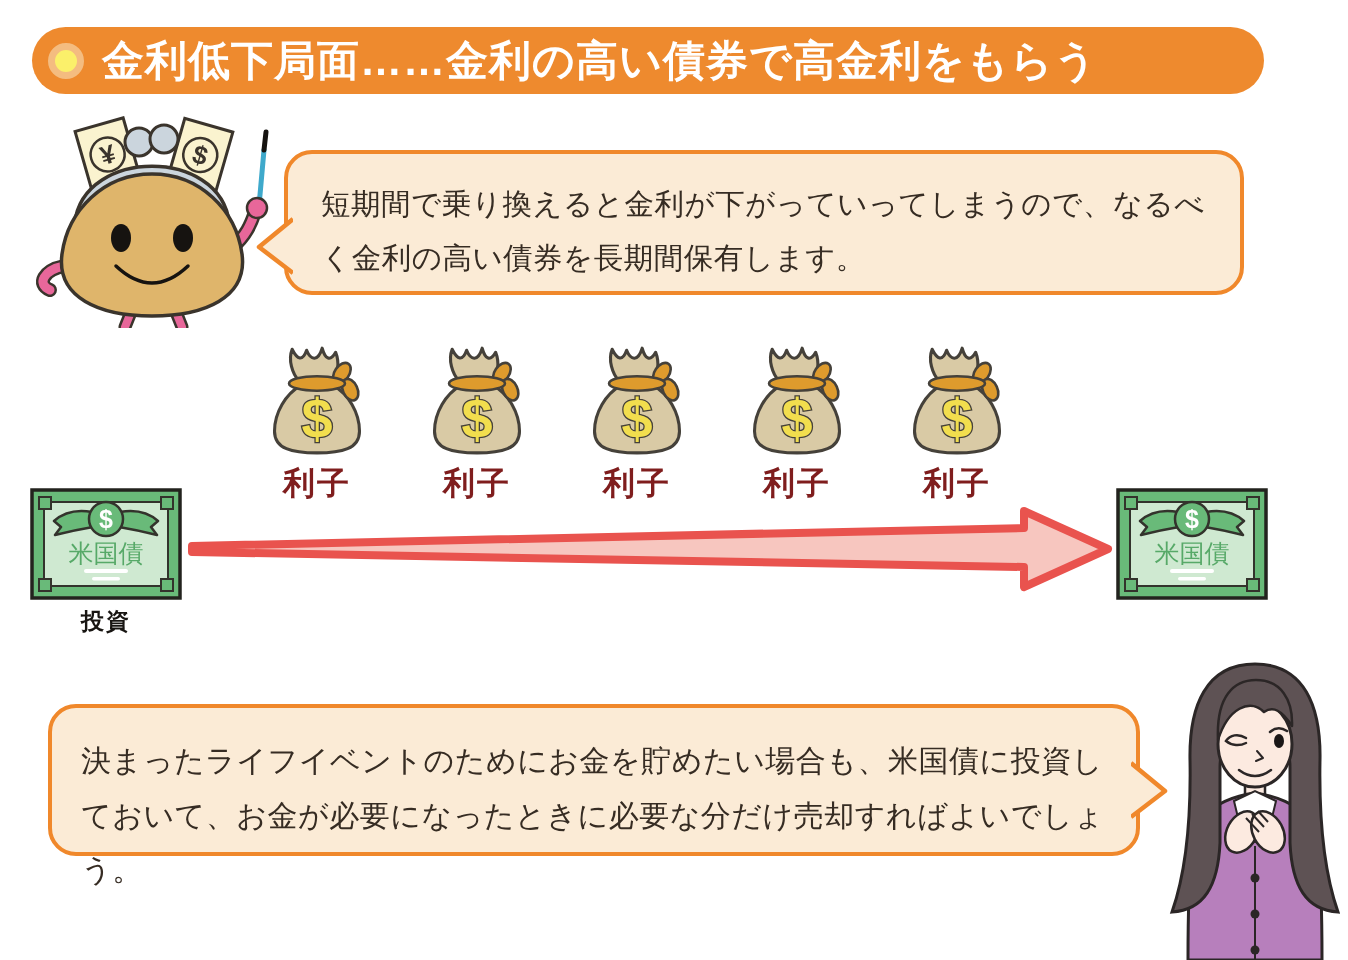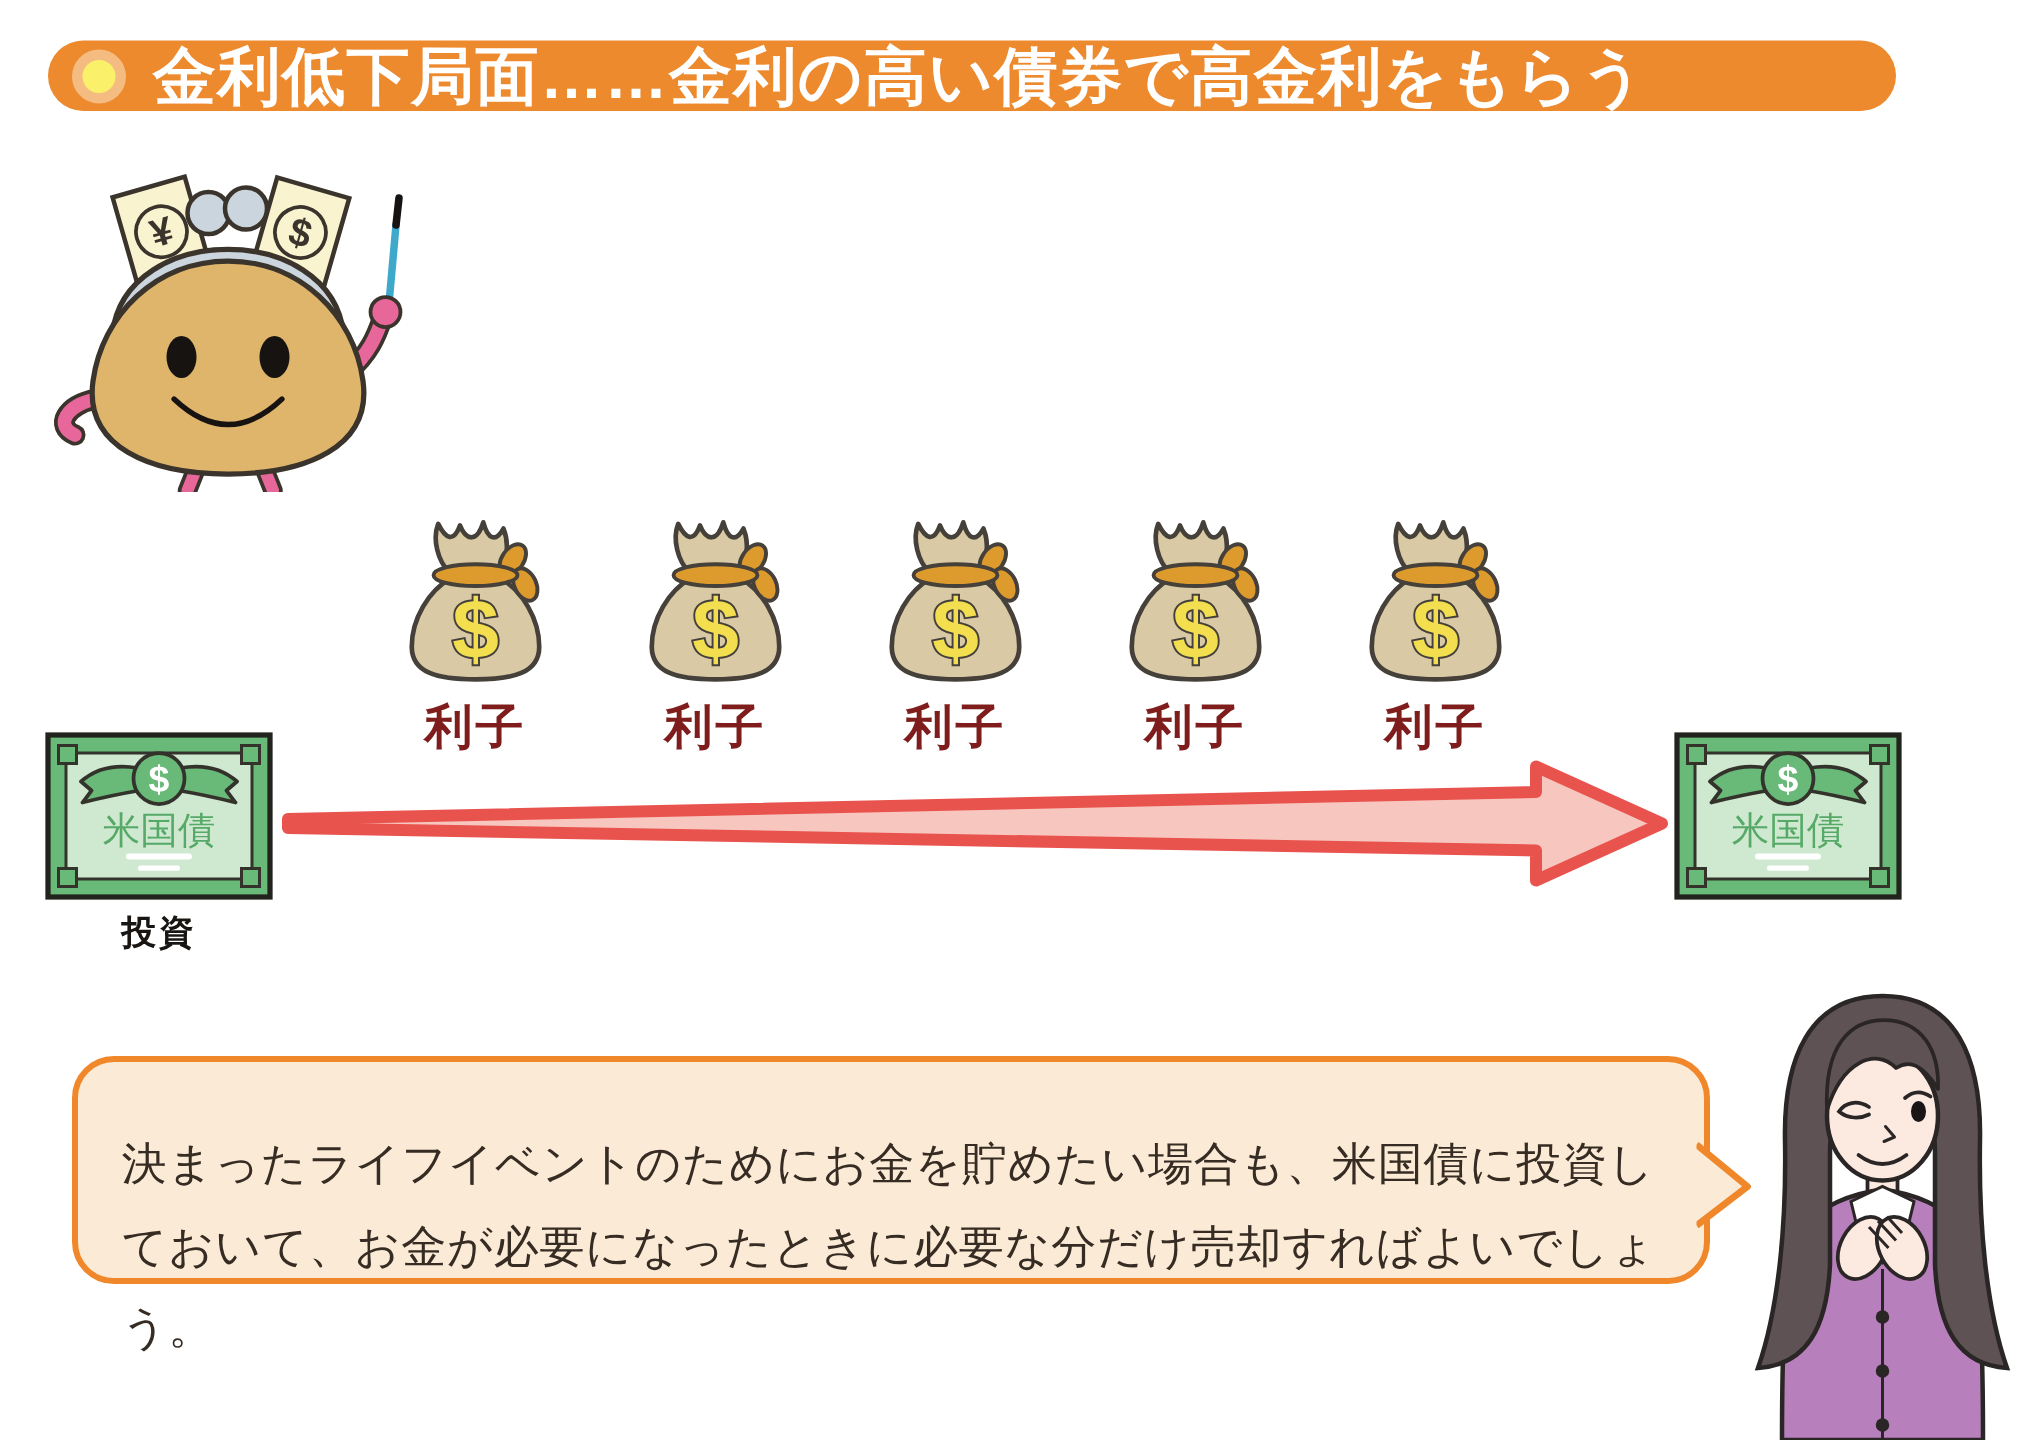--- a/index.html
+++ b/index.html
@@ -5,21 +5,21 @@
   * { margin:0; padding:0; box-sizing:border-box; }
   html,body { background:#ffffff; }
   body { font-family:"Liberation Sans", sans-serif; }
   .page {
     position:relative; width:1348px; height:960px;
     background:#ffffff; overflow:hidden;
   }
 
   
   .banner {
-    position:absolute; left:32px; top:27px; width:1232px; height:47px;
+    position:absolute; left:32px; top:27px; width:1232px; height:67px;
     background:#EE8A2E; border-radius:34px;
     display:flex; align-items:center;
   }
   .banner-dot {
     width:36px; height:36px; border-radius:50%;
     background:#FBF06A; border:7px solid #F4BC80;
     margin-left:16px; flex:0 0 auto;
   }
   .banner-title {
     color:#ffffff; font-size:42px; font-weight:800;
@@ -30,21 +30,21 @@
   .bubble {
     position:absolute; background:#FBEBD6;
     border:4.5px solid #F0882B; border-radius:28px;
   }
   .bubble p {
     color:#362C23; font-size:29.5px; line-height:1.82; letter-spacing:0.5px;
   }
   .bubble-top { left:284px; top:150px; width:960px; height:145px; }
   .bubble-top p { padding:23px 33px 0 33px; }
   .bubble-bottom { left:48px; top:704px; width:1092px; height:152px; }
-  .bubble-bottom p { padding:42px 29px 0 29px; font-size:30px; }
+  .bubble-bottom p { padding:26px 29px 0 29px; font-size:30px; }
   .bubble-tail { position:absolute; z-index:3; }
   .tail-left  { left:-32px; top:60px; }
   .tail-right { right:-32px; top:50px; }
 
   
   .mascot { position:absolute; left:28px; top:116px; width:248px; height:212px; }
   .woman  { position:absolute; left:1162px; top:660px; width:186px; height:300px; }
 
   
   .bag { position:absolute; top:342px; width:112px; text-align:center; }
@@ -107,20 +107,26 @@
       <ellipse cx="93" cy="122" rx="10" ry="14" fill="#161310"></ellipse>
       <ellipse cx="155" cy="122" rx="10" ry="14" fill="#161310"></ellipse>
       <path d="M88,150 Q124,184 160,150" fill="none" stroke="#161310" stroke-width="3.5" stroke-linecap="round"></path>
 
       <path d="M231,90 L236,34" stroke="#3FA9CB" stroke-width="5" stroke-linecap="round"></path>
       <path d="M236,34 L238,16" stroke="#161310" stroke-width="5" stroke-linecap="round"></path>
       <circle cx="229" cy="92" r="10" fill="#E8679A" stroke="#3A342C" stroke-width="2.5"></circle>
     </svg>
   </div>
 
+  <div class="bubble bubble-top">
+    <p>短期間で乗り換えると金利が下がっていってしまうので、なるべく金利の高い債券を長期間保有します。</p>
+    <svg class="bubble-tail tail-left" width="37" height="64" viewBox="0 0 37 64">
+      <path d="M37,5 L3,33 L37,59" fill="#FBEBD6" stroke="#F0882B" stroke-width="4.5" stroke-linejoin="round"></path>
+    </svg>
+  </div>
 
   <div class="bag bag-0">
     <svg width="104" height="114" viewBox="0 0 100 110">
       <path d="M33,38 C26,31 22,17 26,7 C31,17 36,19 40,8 C44,18 51,19 55,6 C58,17 63,19 68,10 C72,20 70,31 66,38 Z" fill="#D9CAA5" stroke="#45413A" stroke-width="3" stroke-linejoin="round"></path>
       <path d="M34,42 C20,50 9,68 9,86 C9,103 26,107 50,107 C74,107 91,103 91,86 C91,68 80,50 66,42 Z" fill="#D9CAA5" stroke="#45413A" stroke-width="3"></path>
       <ellipse cx="74" cy="30" rx="7" ry="11" transform="rotate(35 74 30)" fill="#DE9B2D" stroke="#45413A" stroke-width="2.5"></ellipse>
       <ellipse cx="82" cy="46" rx="7" ry="11" transform="rotate(-25 82 46)" fill="#DE9B2D" stroke="#45413A" stroke-width="2.5"></ellipse>
       <ellipse cx="50" cy="40" rx="27" ry="7" fill="#DE9B2D" stroke="#45413A" stroke-width="2.5"></ellipse>
       <text x="50" y="93" text-anchor="middle" font-size="54" font-weight="700" fill="#F2DE4E" stroke="#45413A" stroke-width="2.5" paint-order="stroke">$</text>
     </svg>

